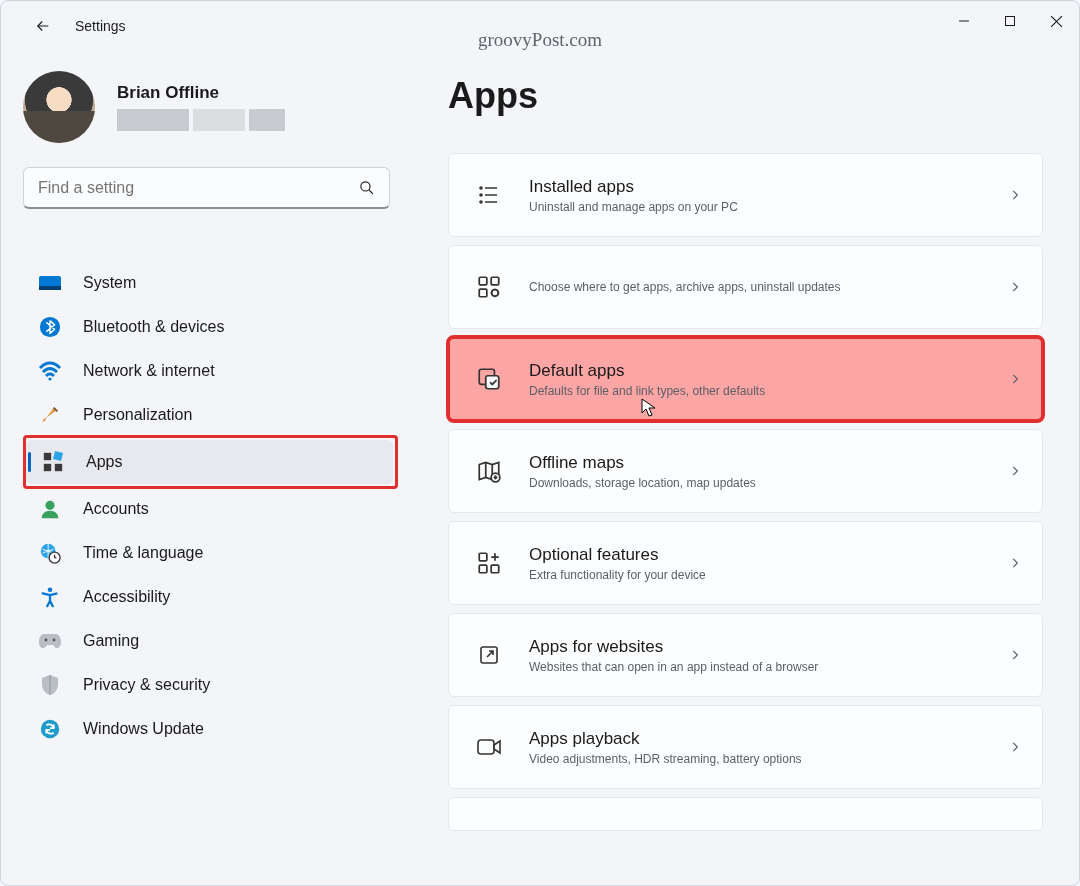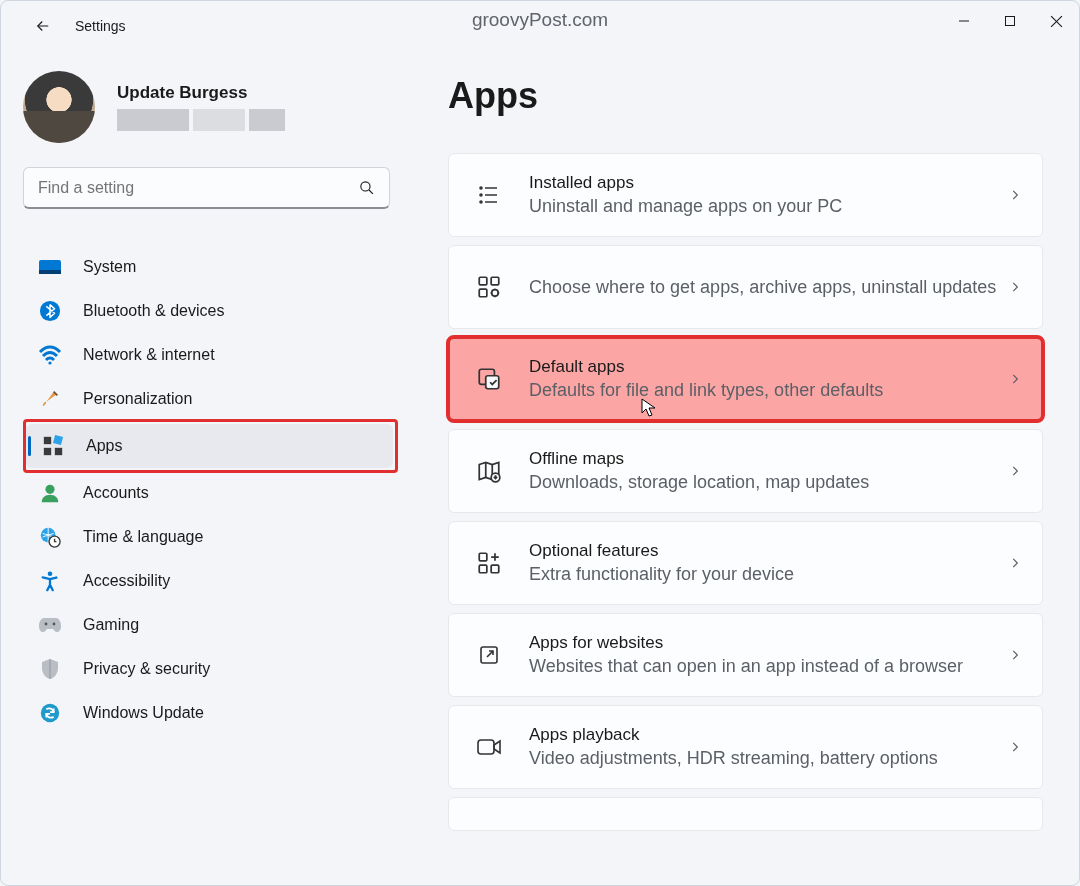--- a/index.html
+++ b/index.html
@@ -3,63 +3,63 @@
 <meta charset="utf-8">
 <style>
   * { box-sizing: border-box; margin: 0; padding: 0; }
   html, body { width: 1080px; height: 886px; font-family: "Segoe UI", Arial, sans-serif; background: #f3f5f9; color: #1a1a1a; overflow: hidden; }
   body { border: 1px solid #cfd5de; border-radius: 8px; position: relative; }
 
   
   .titlebar { height: 50px; display: flex; align-items: center; padding: 0 10px 0 28px; }
   .back-arrow { width: 28px; height: 28px; display: flex; align-items: center; justify-content: center; margin-right: 18px; }
   .title { font-size: 14px; }
-  .watermark { position: absolute; left: 50%; transform: translateX(-50%); top: 8px; font-family: Liberation Sans, sans-serif; font-size: 19px; color: #60646b; }
+  .watermark { position: absolute; left: 50%; transform: translateX(-50%); top: 28px; font-family: Liberation Serif, serif; font-size: 19px; color: #60646b; }
   .win-controls { position: absolute; right: 0; top: 0; display: flex; }
   .win-btn { width: 46px; height: 40px; display: flex; align-items: center; justify-content: center; }
 
   
   .layout { display: flex; height: calc(100% - 50px); }
   .sidebar { width: 405px; padding: 20px 10px 0 22px; display: flex; flex-direction: column; }
   .main { flex: 1; padding: 20px 36px 0 42px; display: flex; flex-direction: column; }
 
   
   .user { display: flex; align-items: center; margin-bottom: 24px; }
   .avatar { width: 72px; height: 72px; border-radius: 50%; background: #e0e3ea radial-gradient(circle at 50% 40%, #f6dcc2 0 22%, #3a3a3a 23% 60%, #bfa890 61% 100%); margin-right: 22px; position: relative; overflow: hidden; }
   .avatar::after { content: ""; position: absolute; inset: 0; background: linear-gradient(180deg, transparent 55%, #4e4840 55%); }
   .user-name { font-size: 17px; font-weight: 600; margin-bottom: 6px; }
   .user-redact { display: flex; gap: 4px; }
   .user-redact span { display: block; height: 22px; background: #c9cbd0; }
   .user-redact span:nth-child(1) { width: 72px; }
   .user-redact span:nth-child(2) { width: 52px; background: #dbdde1; }
   .user-redact span:nth-child(3) { width: 36px; }
 
   
-  .search { display: flex; align-items: center; border: 1px solid #cfd3da; border-bottom: 2px solid #8a8d93; border-radius: 6px; background: #fbfcfd; height: 42px; padding: 0 14px; margin-right: 6px; margin-bottom: 36px; }
+  .search { display: flex; align-items: center; border: 1px solid #cfd3da; border-bottom: 2px solid #8a8d93; border-radius: 6px; background: #fbfcfd; height: 42px; padding: 0 14px; margin-right: 6px; margin-bottom: 52px; }
   .search input { flex: 1; border: none; background: transparent; font-size: 16px; outline: none; }
   .search .icon { color: #1a1a1a; }
 
   
   .nav { display: flex; flex-direction: column; gap: 0; }
   .nav-item { display: flex; align-items: center; height: 44px; border-radius: 6px; padding: 0 12px; font-size: 16px; cursor: pointer; position: relative; }
   .nav-item .nicon { width: 30px; height: 30px; margin-right: 18px; display: flex; align-items: center; justify-content: center; }
   .nav-item.active { background: #e7e9ee; }
   .nav-item.active::before { content: ""; position: absolute; left: 2px; top: 12px; bottom: 12px; width: 3px; background: #0067c0; border-radius: 3px; }
   .nav-highlight { border: 3px solid #e12f2f; border-radius: 4px; padding: 2px 2px 2px 0; margin: -2px -2px -2px 0; }
 
   
   .page-title { font-size: 36px; font-weight: 600; margin: 4px 0 36px 0; }
 
   
   .card { display: flex; align-items: center; background: #fcfdfe; border: 1px solid #e6e8ec; border-radius: 6px; height: 84px; padding: 0 20px 0 22px; margin-bottom: 8px; cursor: pointer; }
   .card.highlight { outline: 4px solid #e12f2f; outline-offset: -2px; background: #fca5a5; }
   .cicon { width: 36px; height: 36px; margin-right: 22px; display: flex; align-items: center; justify-content: center; color: #333; }
   .ctext { flex: 1; display: flex; flex-direction: column; gap: 3px; }
   .ctitle { font-size: 17px; }
-  .csub { font-size: 18px; color: #5b5f66; }
+  .csub { font-size: 12px; color: #5b5f66; }
   .chev { color: #5b5f66; }
   .card.cut { height: 34px; align-items: flex-end; color: #5b5f66; }
   .cursor-pointer { position: absolute; left: 640px; top: 397px; pointer-events: none; }
 
   svg { display: block; }
 </style>
 </head>
 <body>
 
 <div class="titlebar">
@@ -90,21 +90,21 @@
       </svg>
     </div>
 </div>
 
 <div class="layout">
 
   <div class="sidebar">
     <div class="user">
       <div class="avatar"></div>
       <div>
-        <div class="user-name">Update Burgess</div>
+        <div class="user-name">Brian Offline</div>
         <div class="user-redact">
             <span></span>
             <span></span>
             <span></span>
           </div>
       </div>
     </div>
 
     <div class="search">
       <input type="text" placeholder="Find a setting" style="">

